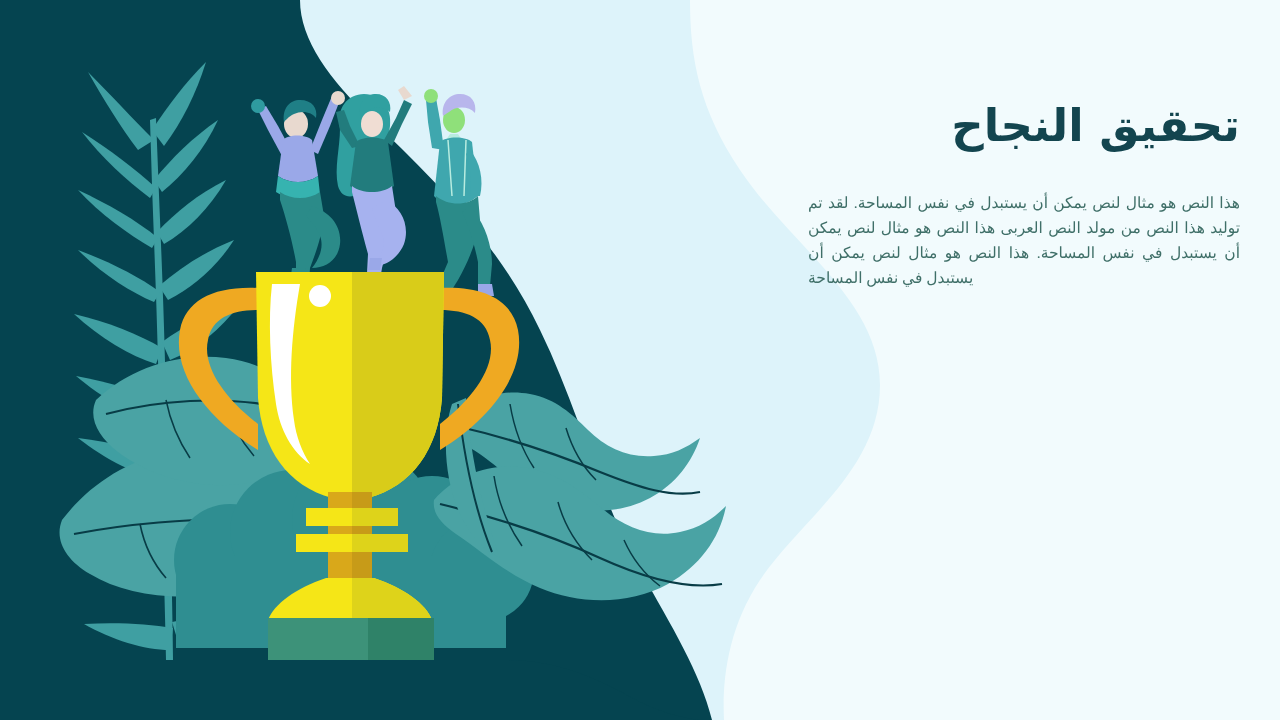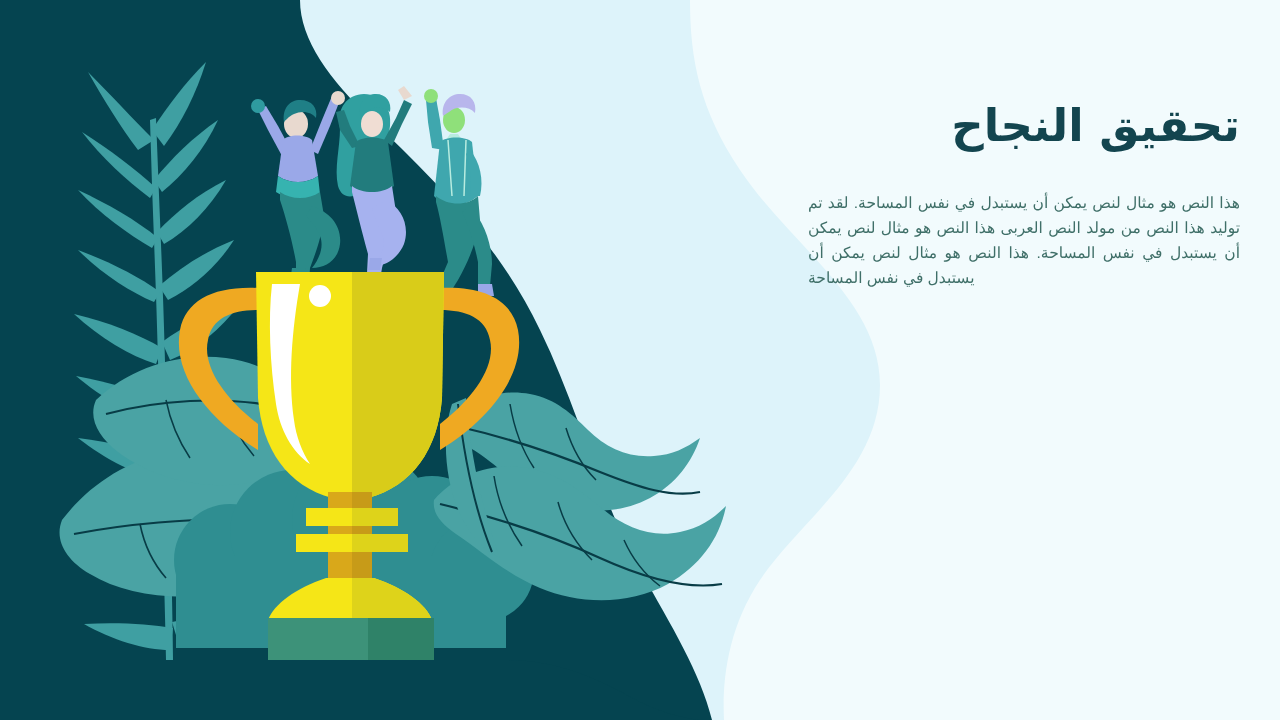--- a/index.html
+++ b/index.html
@@ -38,21 +38,21 @@
     font-family: "DejaVu Sans", "Liberation Sans", sans-serif;
     font-size: 45px;
     font-weight: 700;
     line-height: 1.15;
     color: #13454f;
     letter-spacing: 0px;
     white-space: nowrap;
   }
   #slide-body {
     margin: 38px 0 0 0;
-    font-family: Liberation Sans, sans-serif;
+    font-family: Liberation Serif, serif;
     font-size: 15.5px;
     font-weight: 400;
     line-height: 1.62;
     color: #3f6f68;
     text-align: justify;
     text-align-last: left;
     direction: rtl;
   }
 </style>
 </head>

